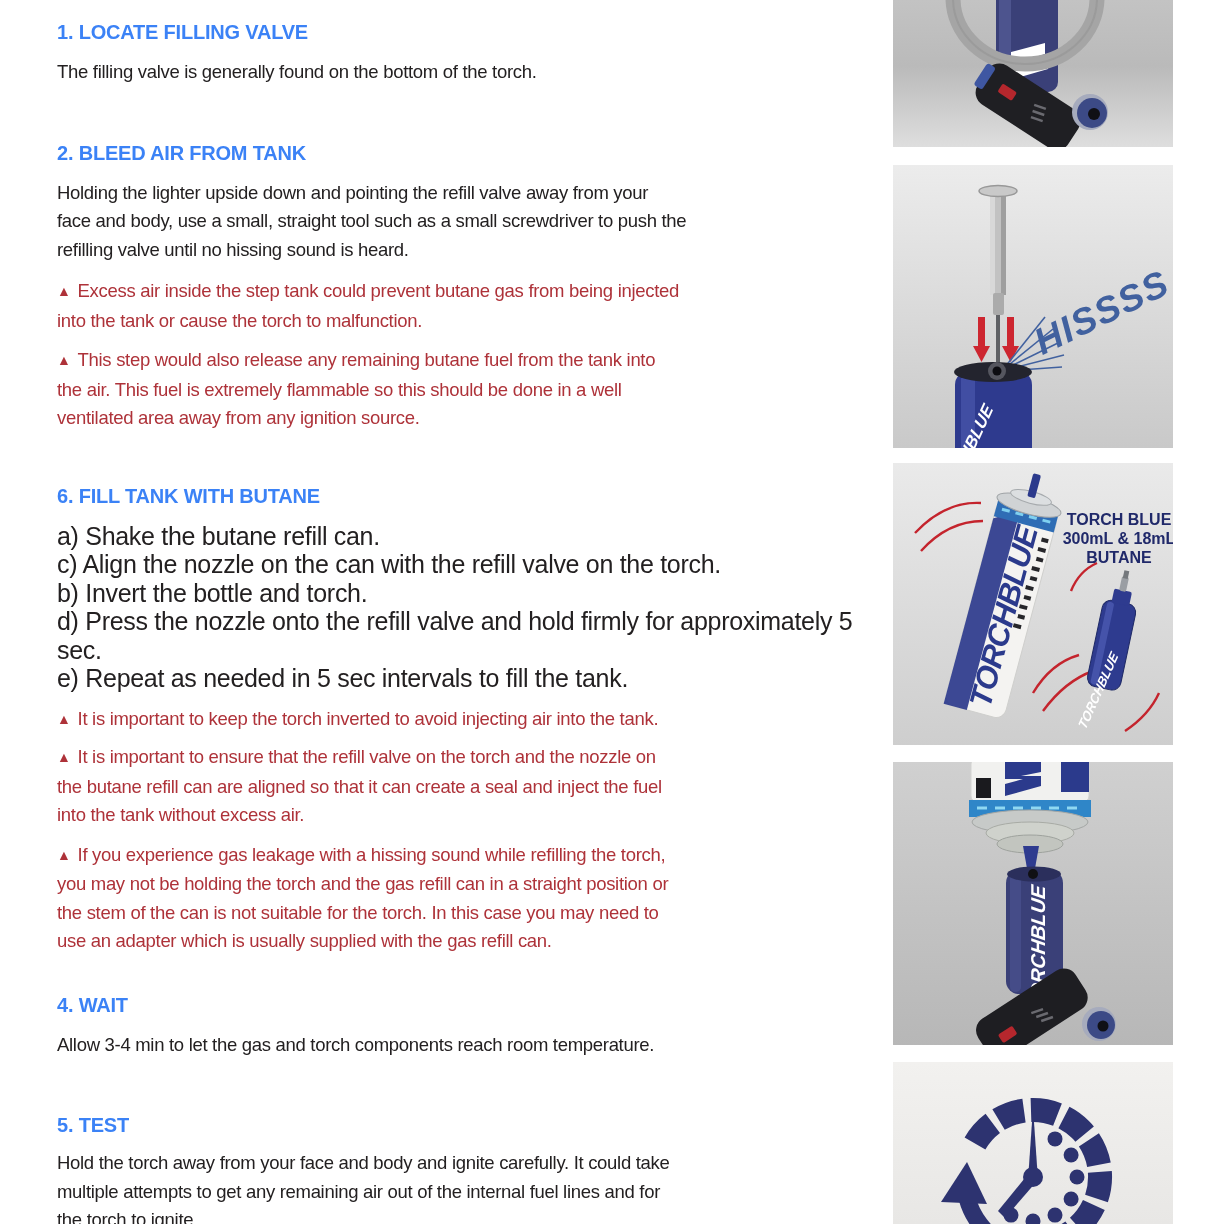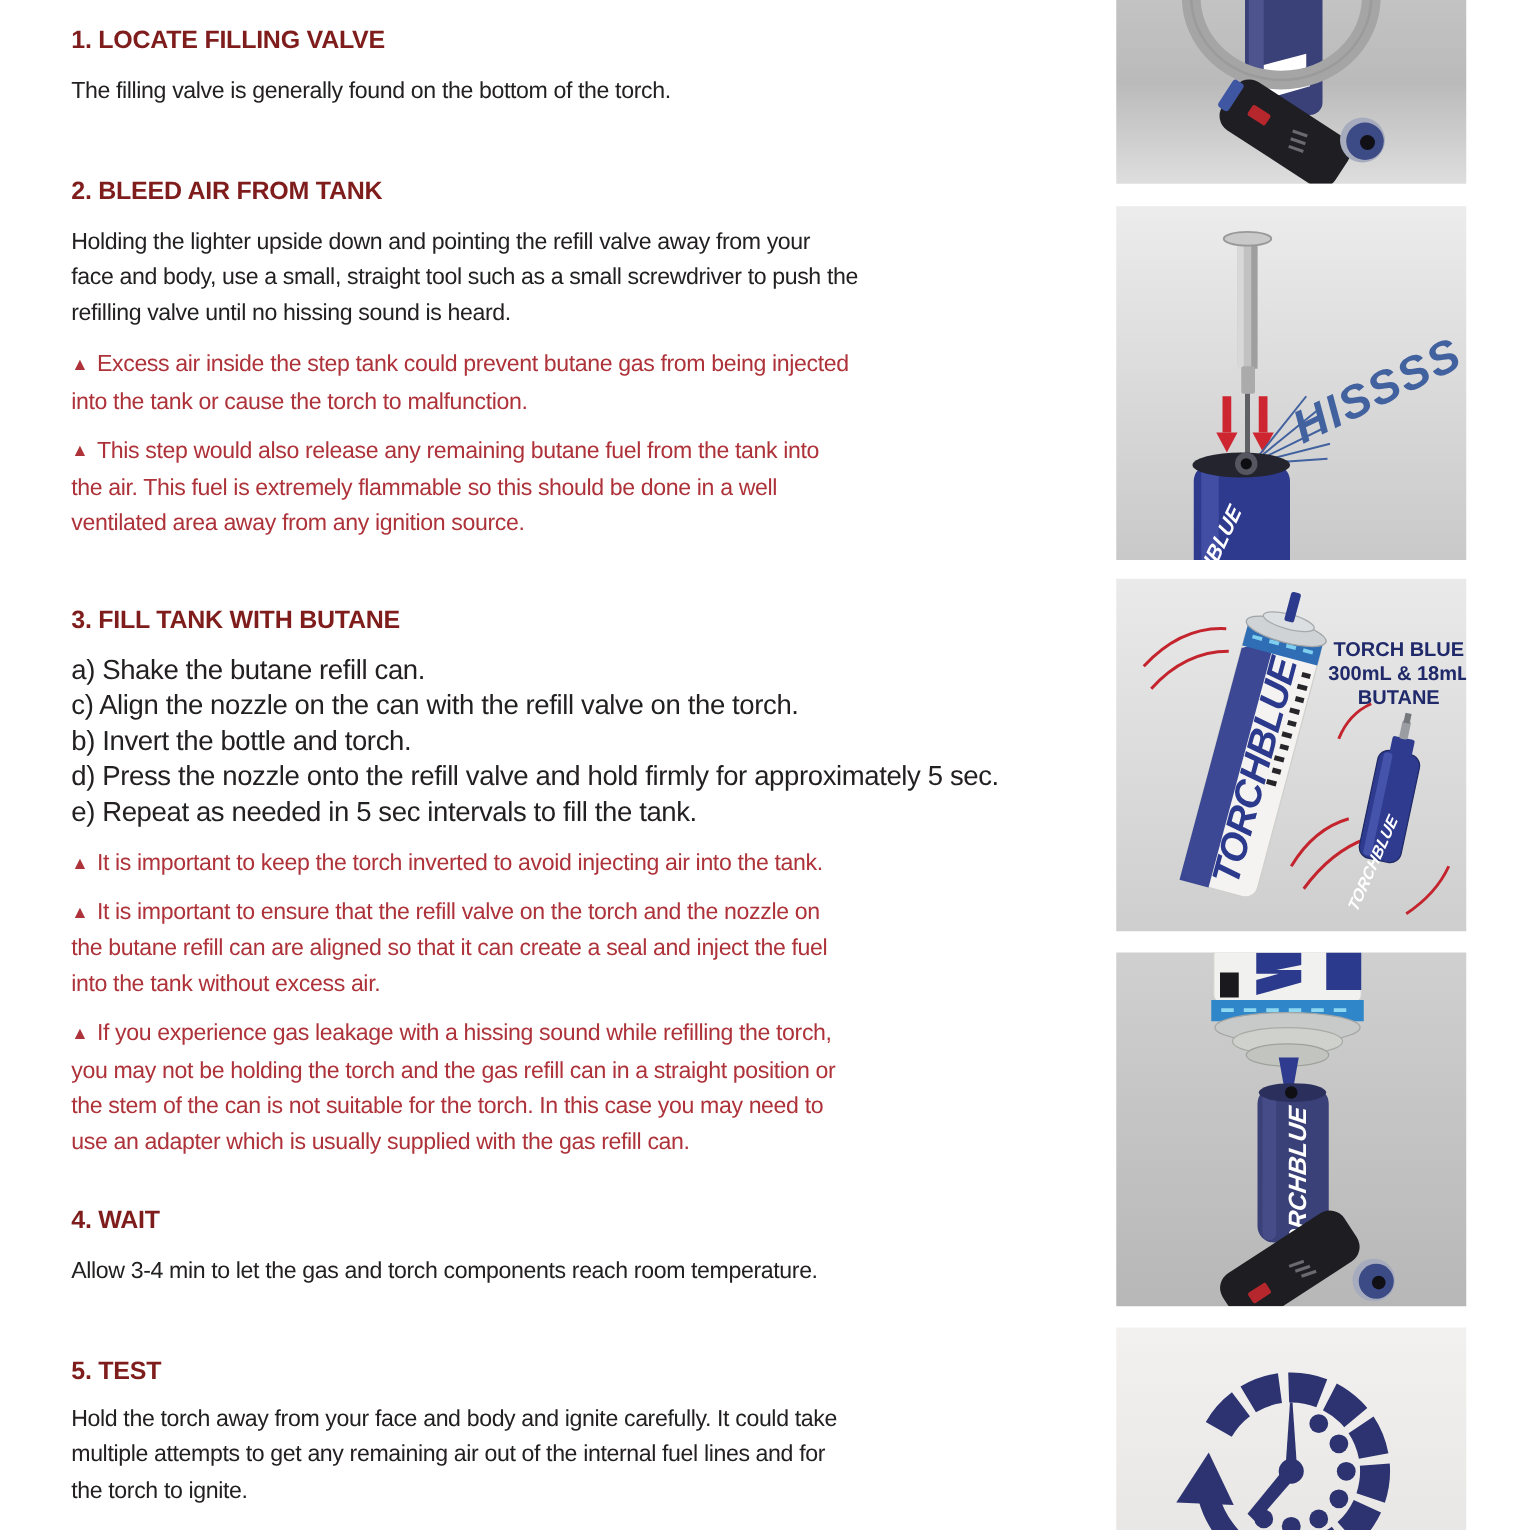--- a/index.html
+++ b/index.html
@@ -3,28 +3,28 @@
 <meta charset="utf-8">
 <style>
   html,body{margin:0;padding:0;}
   body{
     width:1224px;height:1224px;position:relative;background:#ffffff;
     font-family:"Liberation Sans", sans-serif;color:#232021;overflow:hidden;
   }
   
   .text-col{position:absolute;left:57px;top:0;width:806px;}
   .sec-heading{
-    font-size:20px;font-weight:700;color:#7f1d1d;letter-spacing:-0.2px;
+    font-size:20px;font-weight:700;color:#3b82f6;letter-spacing:-0.2px;
     line-height:24px;margin:0;
   }
   .body-p{
     font-size:18.5px;line-height:28.5px;letter-spacing:-0.3px;margin:0;
     white-space:pre-line;color:#232021;
   }
-  .step-line{font-size:22px;line-height:28.5px;letter-spacing:-0.3px;}
+  .step-line{font-size:25px;line-height:28.5px;letter-spacing:-0.3px;}
   .warn{
     font-size:18.5px;line-height:28.5px;letter-spacing:-0.3px;margin:0;
     color:#ae3239;
   }
   .warn .wicon{
     font-size:14px;margin-right:7px;position:relative;top:-1px;color:#ae3239;
   }
   .warn .wtext{white-space:pre-line;}
   
   .mt-s1h{margin-top:20px}.mt-s1p{margin-top:14px}
@@ -56,21 +56,21 @@
 face and body, use a small, straight tool such as a small screwdriver to push the
 refilling valve until no hissing sound is heard.</p>
 
   <p class="warn mt-w1"><span class="wicon">▲</span><span class="wtext">Excess air inside the step tank could prevent butane gas from being injected
 into the tank or cause the torch to malfunction.</span></p>
 
   <p class="warn mt-w2"><span class="wicon">▲</span><span class="wtext">This step would also release any remaining butane fuel from the tank into
 the air. This fuel is extremely flammable so this should be done in a well
 ventilated area away from any ignition source.</span></p>
 
-  <h2 class="sec-heading mt-s3h">3. FILL TANK WITH BUTANE</h2>
+  <h2 class="sec-heading mt-s3h">6. FILL TANK WITH BUTANE</h2>
   <div class="mt-s3l">
     <div class="step-line">a) Shake the butane refill can.</div>
     <div class="step-line">c) Align the nozzle on the can with the refill valve on the torch.</div>
     <div class="step-line">b) Invert the bottle and torch.</div>
     <div class="step-line">d) Press the nozzle onto the refill valve and hold firmly for approximately 5 sec.</div>
     <div class="step-line">e) Repeat as needed in 5 sec intervals to fill the tank.</div>
   </div>
 
   <p class="warn mt-w3"><span class="wicon">▲</span><span class="wtext">It is important to keep the torch inverted to avoid injecting air into the tank.</span></p>
 

